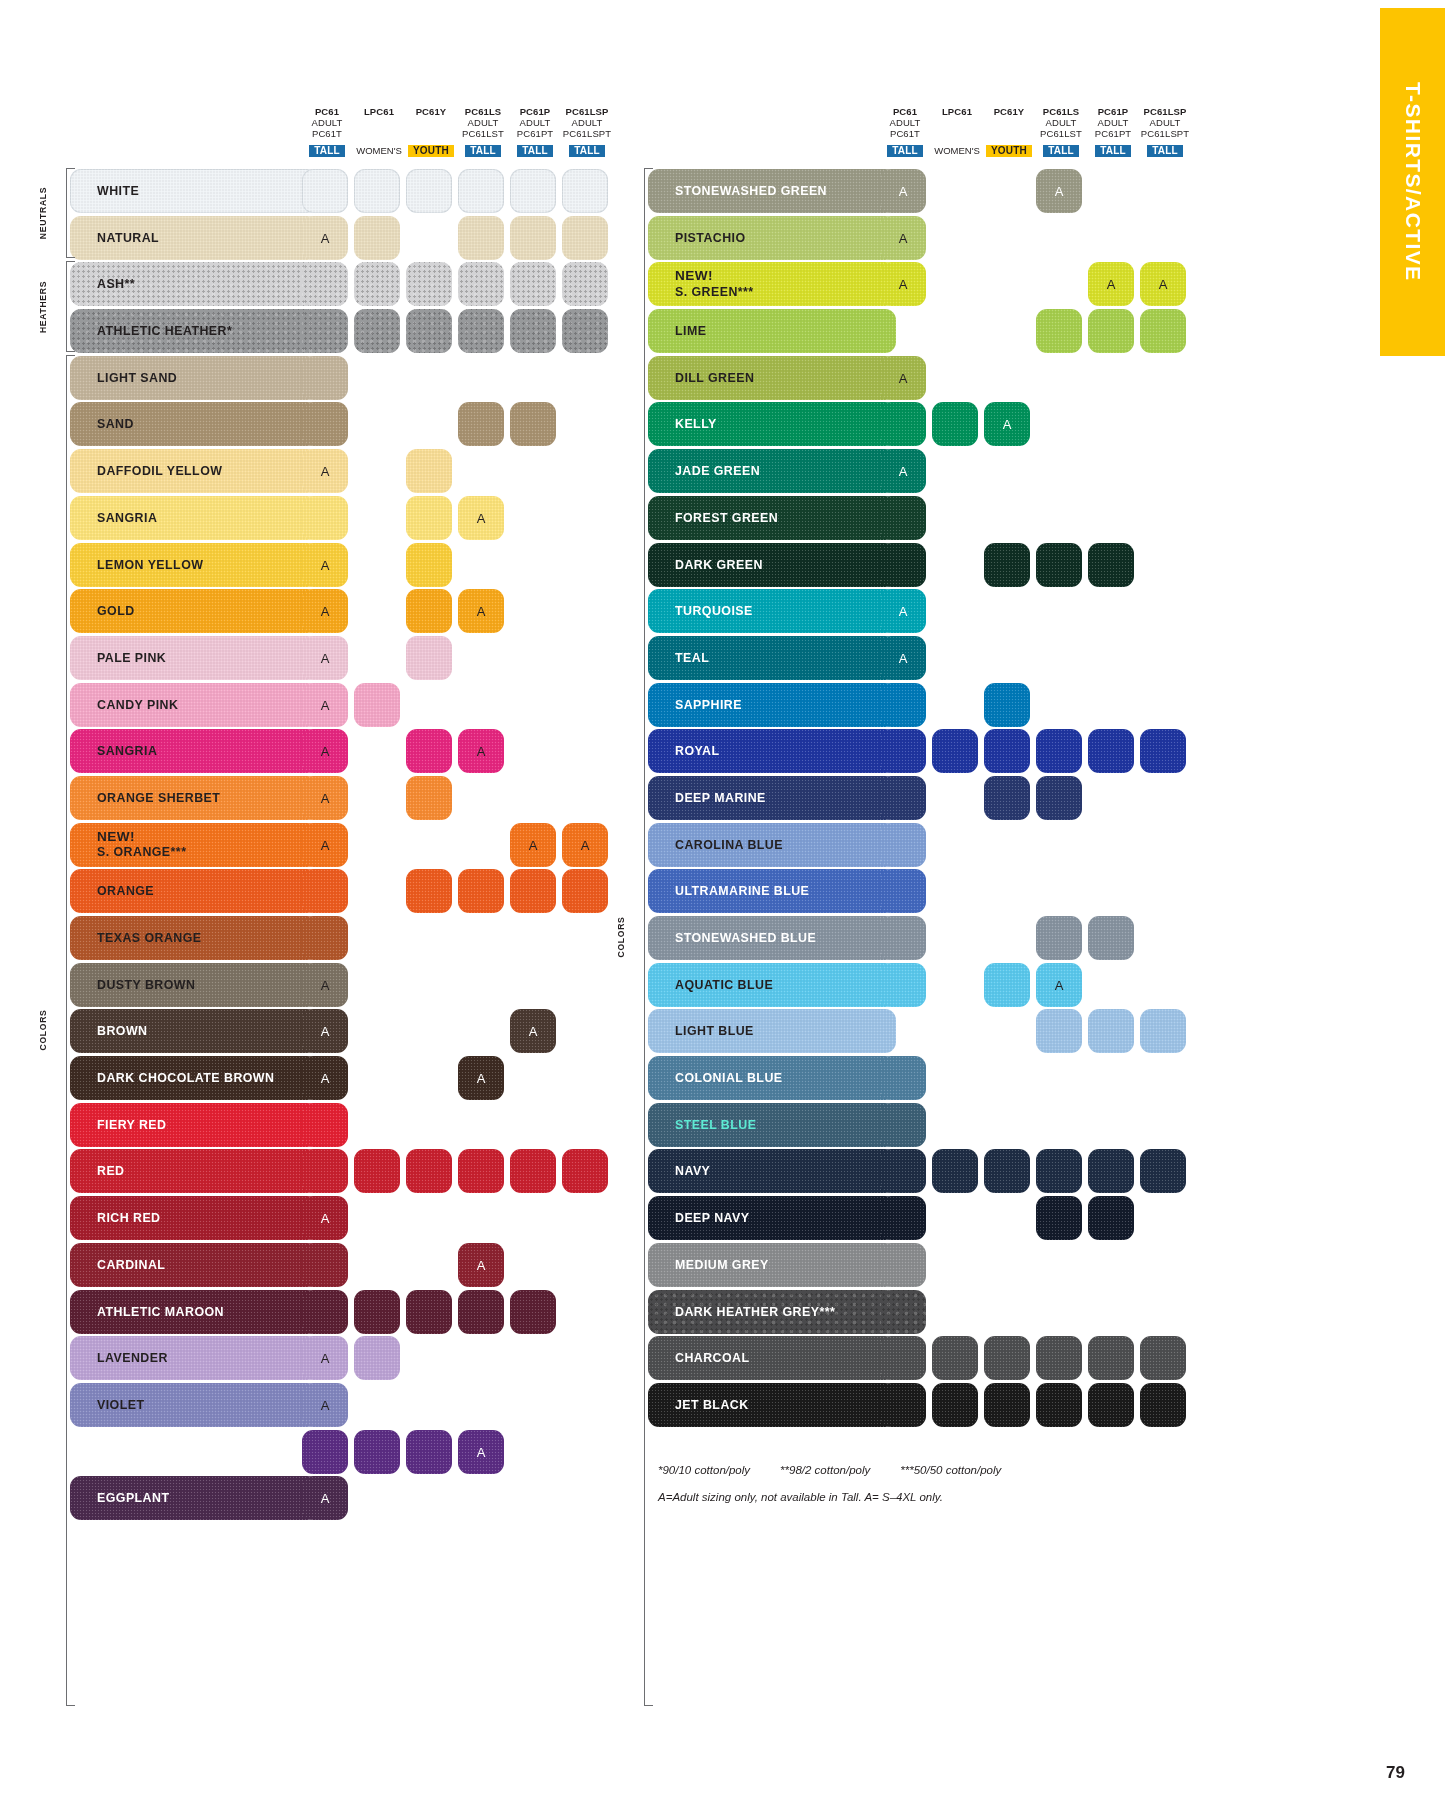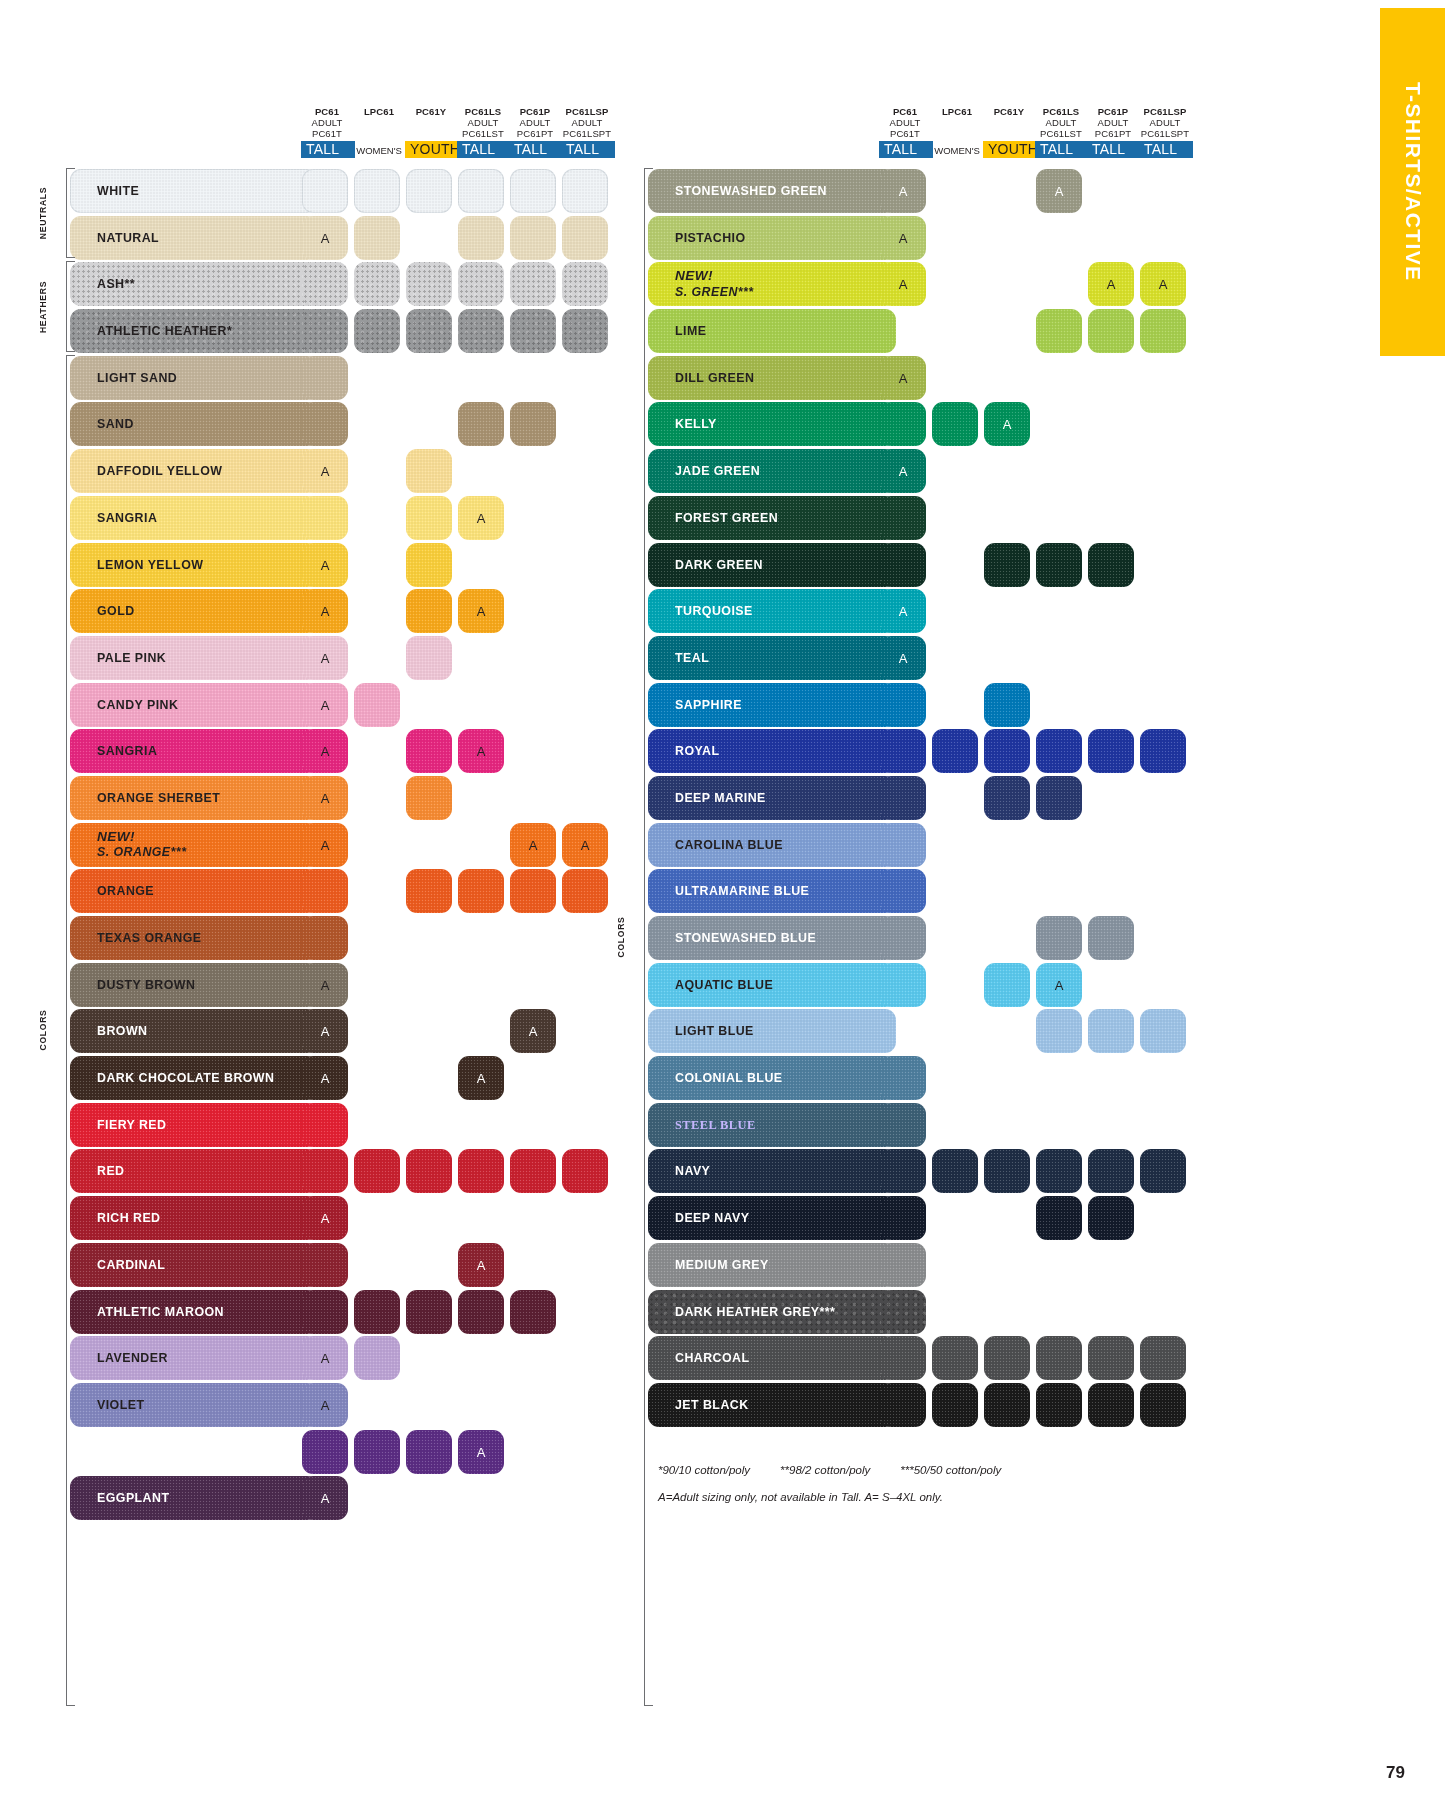--- a/index.html
+++ b/index.html
@@ -53,23 +53,23 @@
     text-align:center;
     line-height:1.18;
   }
   .hdr-code  { font-size:9.5px; font-weight:bold; color:#231f20; letter-spacing:.1px;}
   .hdr-sub   { font-size:9.5px; color:#231f20; letter-spacing:.1px;}
   .hdr-code2 { font-size:9.5px; color:#231f20; letter-spacing:.1px;}
   .hdr-badge {
     display:inline-block;
     background:#1b6ca8;
     color:#ffffff;
-    font-size:14px;
-    font-weight:normal;
-    padding:0px 16px 1px 5px;
+    font-size:10px;
+    font-weight:bold;
+    padding:0px 5px 1px 5px;
     letter-spacing:.2px;
     margin-top:1px;
   }
   .hdr-badge.youth { background:#FDC400; color:#231f20; }
 
   
   .rows { position:relative; }
   .row {
     position:relative;
     height:46.7px;
@@ -99,21 +99,21 @@
   }
   .swatch .lbl {
     position:absolute;
     left:27px; top:50%;
     transform:translateY(-50%);
     font-size:12.4px;
     font-weight:bold;
     letter-spacing:.45px;
     white-space:nowrap;
   }
-  .swatch .lbl.two-line { line-height:1.22;font-style:italic; }
+  .swatch .lbl.two-line { line-height:1.22; }
   .swatch .lbl .new {
     display:block;
     font-size:13.6px;
     font-weight:bold;
   }
   .swatch .amark {
     position:absolute;
     left:0; right:0; top:50%;
     transform:translateY(-50%);
     text-align:center;
@@ -970,21 +970,21 @@
           <div class="tex"></div>
           <div class="lbl" style="color: #ffffff; text-align: center;">COLONIAL BLUE</div>
         </div>
         <div class="swatch" style="left: 250px; width: 46px; background: rgb(78, 126, 158);">
           <div class="tex"></div>
         </div>
       </div>
       <div class="row">
         <div class="swatch" style="left: 18px; width: 248px; background: rgb(60, 95, 117);">
           <div class="tex"></div>
-          <div class="lbl" style="color: #c4b5fd; font-family: Liberation Serif, serif;">STEEL BLUE</div>
+          <div class="lbl" style="color: #5eead4;">STEEL BLUE</div>
         </div>
         <div class="swatch" style="left: 250px; width: 46px; background: rgb(60, 95, 117);">
           <div class="tex"></div>
         </div>
       </div>
       <div class="row">
         <div class="swatch" style="left: 18px; width: 248px; background: rgb(30, 45, 68);">
           <div class="tex"></div>
           <div class="lbl" style="color: rgb(255, 255, 255);">NAVY</div>
         </div>

